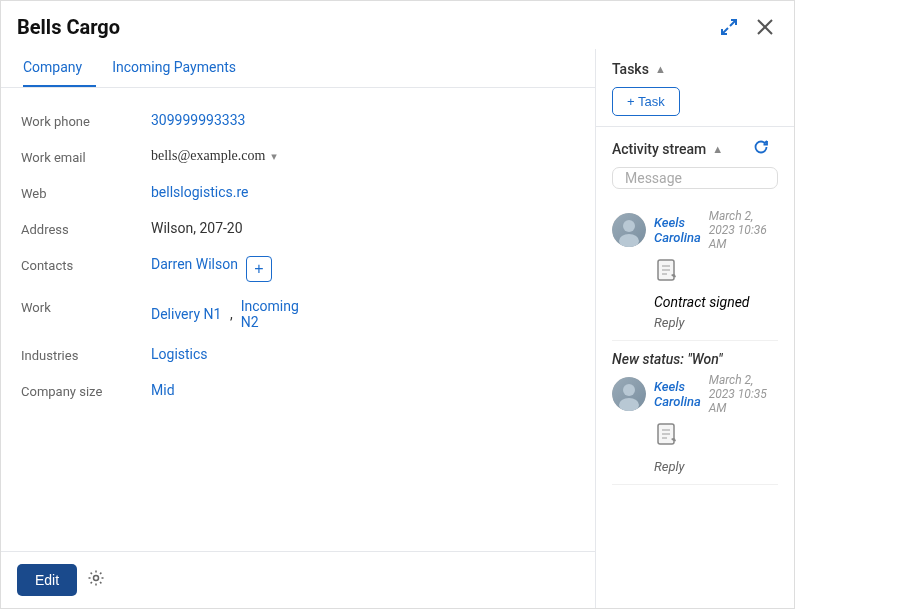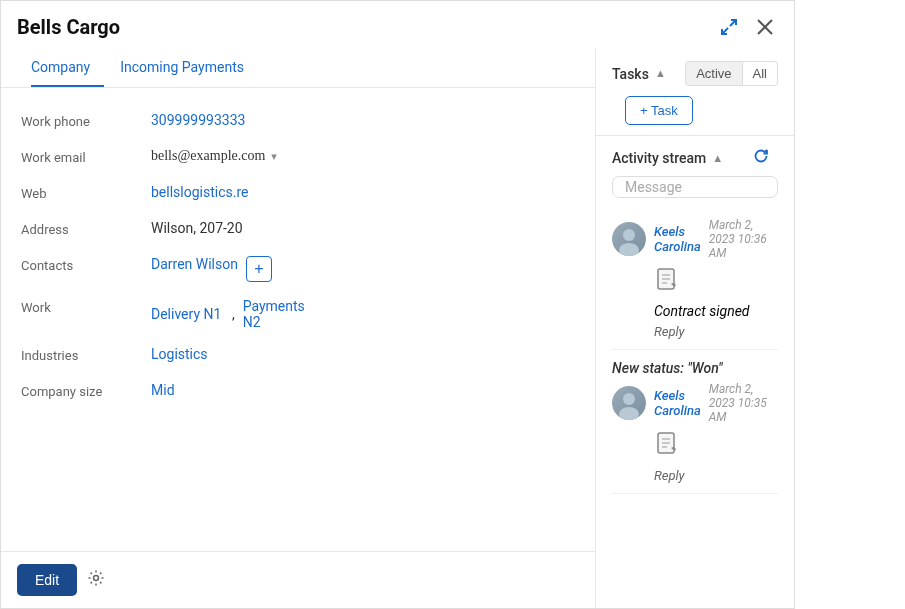--- a/index.html
+++ b/index.html
@@ -57,21 +57,21 @@
       width: 595px;
       display: flex;
       flex-direction: column;
       border-right: 1px solid #e5e7eb;
       overflow: hidden;
     }
 
     .tabs {
       display: flex;
       border-bottom: 1px solid #e5e7eb;
-      padding: 0 30px;
+      padding: 0 22px;
     }
     .tab {
       padding: 10px 14px 10px 0;
       margin-right: 16px;
       cursor: pointer;
       font-size: 14px;
       color: #555;
       border-bottom: 2px solid transparent;
       white-space: nowrap;
     }
@@ -223,21 +223,20 @@
     .toggle-btn:last-child { border-radius: 0 4px 4px 0; border-left: none; }
 
     .add-task-btn {
       border: 1px solid #1a6bcc;
       color: #1a6bcc;
       background: #fff;
       border-radius: 5px;
       padding: 6px 14px;
       font-size: 13px;
       cursor: pointer;
-      margin-left: 13px;
     }
 
     
     .activity-section {
       flex: 1;
       display: flex;
       flex-direction: column;
       overflow: hidden;
     }
     .activity-header {
@@ -411,21 +410,21 @@
             <span class="field-value link">Darren Wilson</span>
             <button class="add-btn">+</button>
           </div>
         </div>
 
         <div class="field-row">
           <div class="field-label">Work</div>
           <div class="deals-value">
             <span class="field-value link">Delivery N1</span>
             <span style="color:#333;">,</span>
-            <span class="field-value link" style="margin-left:4px;">Payments N2</span>
+            <span class="field-value link" style="margin-left:4px;">Incoming N2</span>
           </div>
         </div>
 
         <div class="field-row">
           <div class="field-label">Industries</div>
           <div class="field-value link">Logistics</div>
         </div>
 
         <div class="field-row">
           <div class="field-label">Company size</div>
@@ -445,24 +444,20 @@
       </div>
     </div>
 
     <div class="right-panel">
 
       <div class="tasks-section">
         <div class="tasks-header">
           <div class="tasks-title">
             <span>Tasks</span>
             <span class="chevron-icon">▲</span>
-          </div>
-          <div class="tasks-toggle-group">
-            <button class="toggle-btn active-toggle">Active</button>
-            <button class="toggle-btn">All</button>
           </div>
         </div>
         <button class="add-task-btn">+ Task</button>
       </div>
 
       <div class="activity-section">
         <div class="activity-header">
           <div class="activity-title">
             <span>Activity stream</span>
             <span class="chevron-icon">▲</span>

